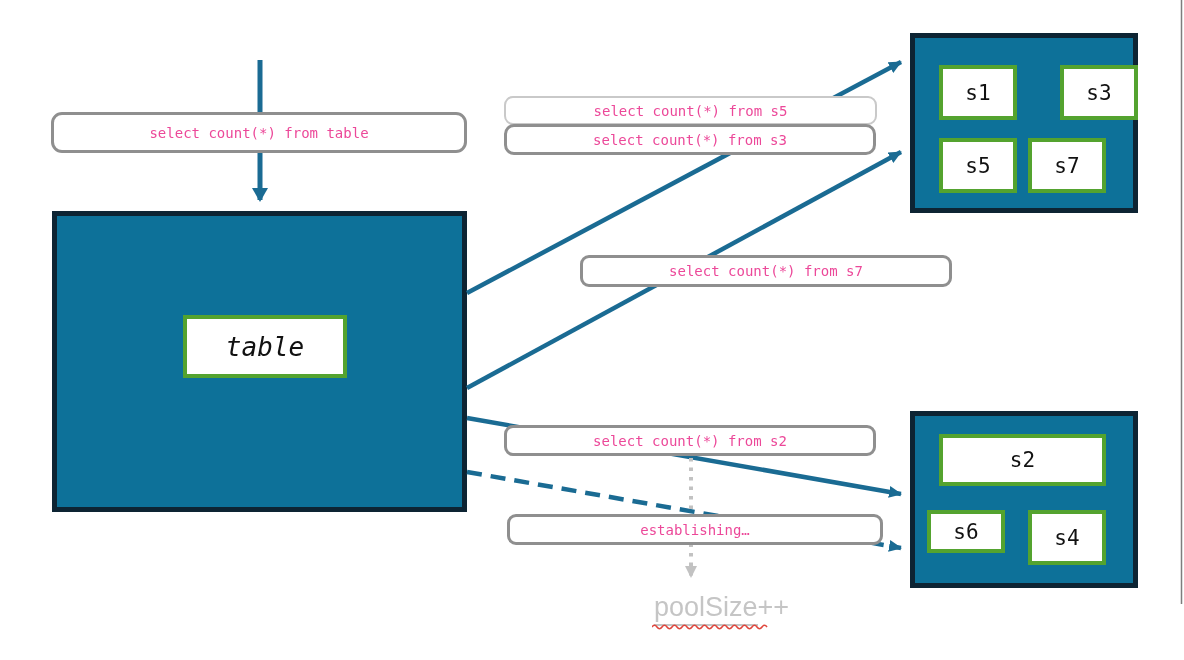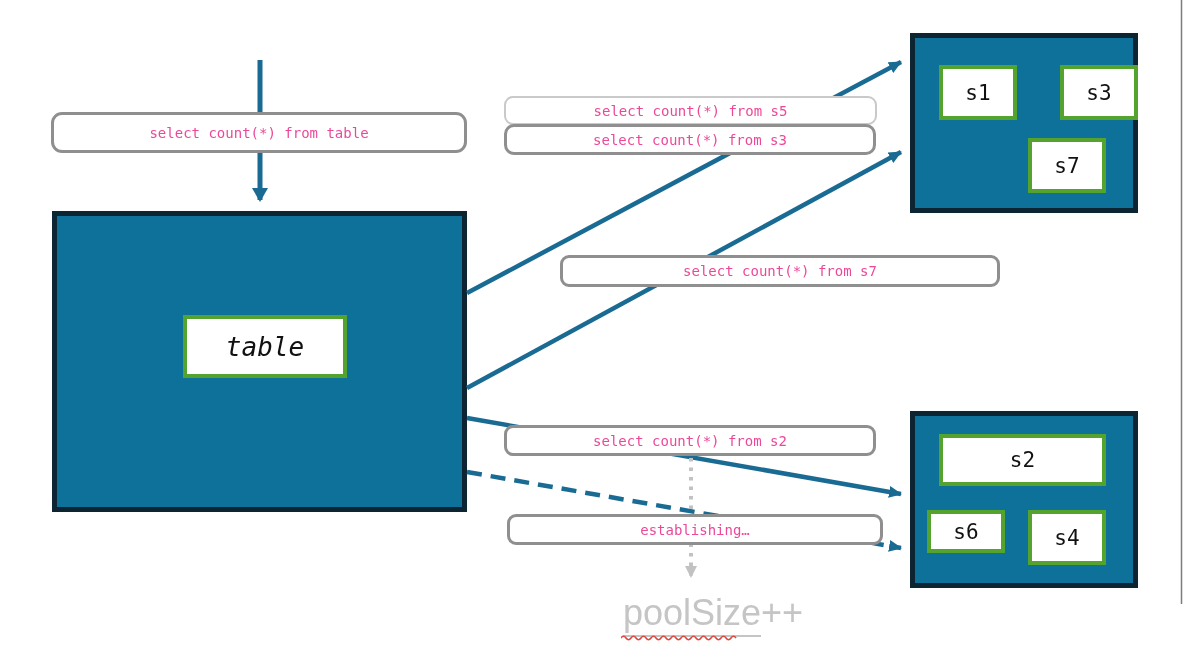--- a/index.html
+++ b/index.html
@@ -61,40 +61,40 @@
     align-items: center;
     justify-content: center;
     font-size: 14px;
     color: #ec4899;
     white-space: nowrap;
     z-index: 3;
   }
   #q-table       { left: 51px;  top: 112px; width: 416px; height: 41px; border-radius: 11px; }
   #q-s5          { left: 504px; top: 96px;  width: 373px; height: 29px; border-color: #c9c9c9; border-width: 2px; }
   #q-s3          { left: 504px; top: 124px; width: 372px; height: 31px; border-radius: 10px; }
-  #q-s7          { left: 560px; top: 255px; width: 440px; height: 32px; }
+  #q-s7          { left: 580px; top: 255px; width: 372px; height: 32px; }
   #q-s2          { left: 504px; top: 425px; width: 372px; height: 31px; }
   #q-establishing{ left: 507px; top: 514px; width: 376px; height: 31px; }
 
   
   #arrows {
     position: absolute;
     left: 0; top: 0;
     z-index: 2;
     pointer-events: none;
   }
 
   
   #poolsize-text {
     position: absolute;
-    left: 623px;
+    left: 654px;
     top: 592px;
     z-index: 3;
     font-family: "Liberation Sans", sans-serif;
-    font-size: 36px;
+    font-size: 27px;
     color: #c5c5c5;
     white-space: nowrap;
   }
   #poolsize-text .ps-word {
     position: relative;
     display: inline-block;
     border-bottom: 2px solid #c5c5c5;
     padding-bottom: 1px;
   }
   #poolsize-text .squiggle {
@@ -113,20 +113,23 @@
       <span>table</span>
     </div>
   </div>
 
   <div class="teal-box" id="top-box">
     <div class="shard" id="shard-s1">
       <span>s1</span>
     </div>
     <div class="shard" id="shard-s3">
       <span>s3</span>
+    </div>
+    <div class="shard" id="shard-s5">
+      <span>s5</span>
     </div>
     <div class="shard" id="shard-s7">
       <span>s7</span>
     </div>
   </div>
 
   <div class="teal-box" id="bottom-box">
     <div class="shard" id="shard-s2">
       <span>s2</span>
     </div>

